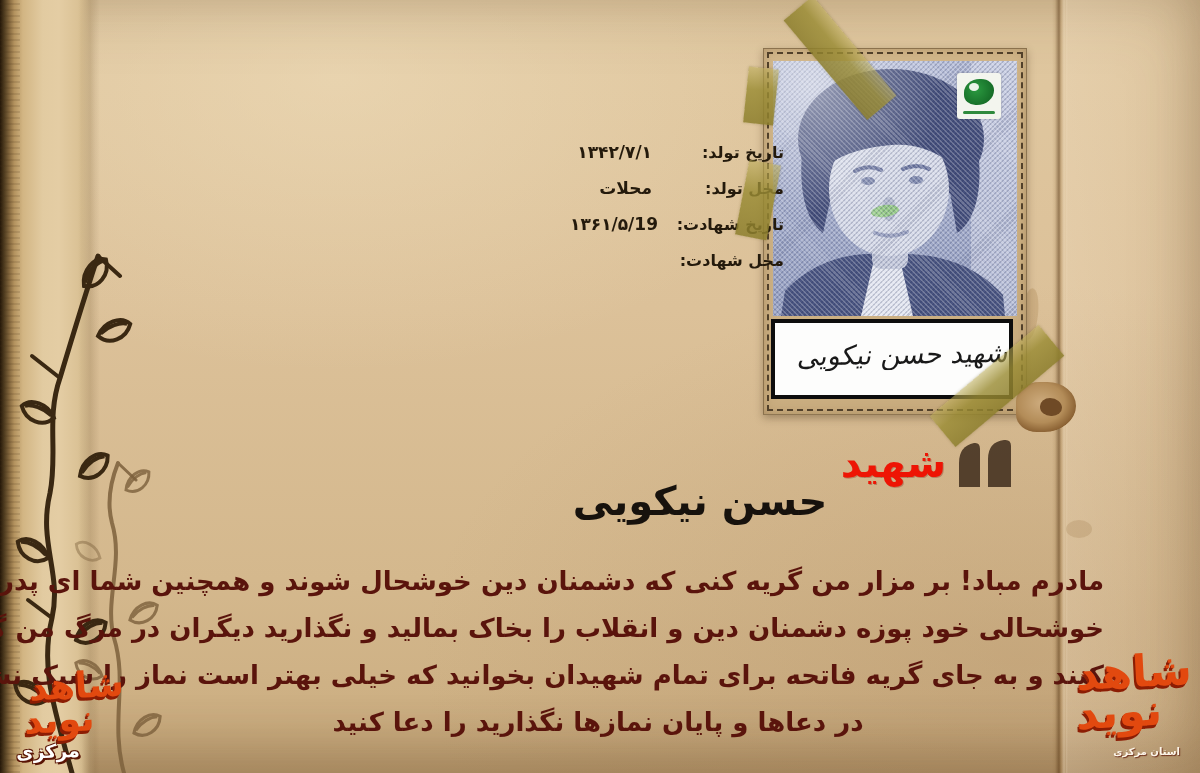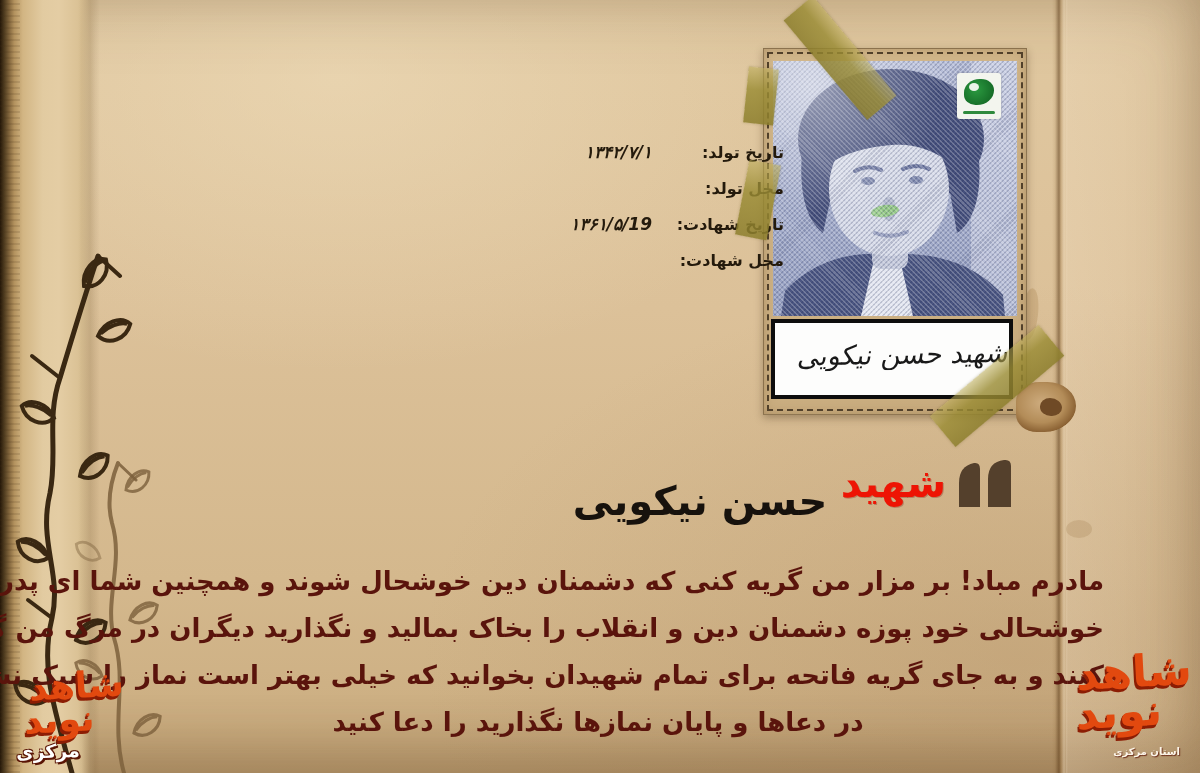--- a/index.html
+++ b/index.html
@@ -62,25 +62,25 @@
   .tape-d{left:926px;top:366px;width:142px;height:40px;transform:rotate(-40deg);}
   
   .tear{position:absolute;left:1016px;top:382px;width:60px;height:50px;z-index:4;
     background:radial-gradient(ellipse at 42% 42%, #cdab7d 0%, #b38c58 48%, #8a6133 72%, rgba(0,0,0,0) 74%);
     border-radius:45% 55% 60% 40%;}
   .tear-core{position:absolute;left:1040px;top:398px;width:22px;height:18px;background:#6f4a26;border-radius:50% 60% 50% 55%;z-index:4;}
   
   .info{position:absolute;left:430px;top:134px;width:354px;direction:rtl;}
   .info-row{display:flex;align-items:center;height:36px;}
   .info-label{width:132px;text-align:right;font-size:16px;font-weight:700;color:#241a0c;}
-  .info-value{flex:1;text-align:left;direction:rtl;font-size:17px;font-weight:700;color:#241a0c;padding-left:6px;font-style:italic;}
+  .info-value{flex:1;text-align:left;direction:rtl;font-size:17px;font-weight:700;color:#241a0c;padding-left:6px;}
   
   .info-value{text-align:right;padding-left:140px;}
   
-  .badge{position:absolute;left:800px;top:452px;width:214px;height:62px;display:flex;align-items:center;justify-content:flex-end;gap:10px;z-index:6;}
+  .badge{position:absolute;left:800px;top:432px;width:214px;height:62px;display:flex;align-items:center;justify-content:flex-end;gap:10px;z-index:6;}
   .badge-label{font-size:40px;font-weight:800;color:#ee1404;text-shadow:1px 1px 0 rgba(120,20,5,.3);line-height:1;}
   
   .title{position:absolute;left:450px;top:478px;width:500px;text-align:center;direction:rtl;
     font-size:40px;font-weight:800;color:#17120d;}
   
   .body-text{position:absolute;left:92px;top:558px;width:1012px;direction:rtl;text-align:center;}
   .body-line{font-size:26px;font-weight:700;color:#5a140c;line-height:47px;white-space:nowrap;}
   
   .brand{position:absolute;z-index:7;direction:rtl;}
   .brand .w1,.brand .w2{position:absolute;font-weight:800;color:#e2490f;
@@ -200,20 +200,21 @@
 
   <div class="info">
 
       <div class="info-row">
         <div class="info-label">تاریخ تولد:</div>
         <div class="info-value">۱۳۴۲/۷/۱</div>
       </div>
 
       <div class="info-row">
         <div class="info-label">محل تولد:</div>
+        <div class="info-value">محلات</div>
       </div>
 
       <div class="info-row">
         <div class="info-label">تاریخ شهادت:</div>
         <div class="info-value">۱۳۶۱/۵/19</div>
       </div>
 
       <div class="info-row">
         <div class="info-label">محل شهادت:</div>
       </div>

